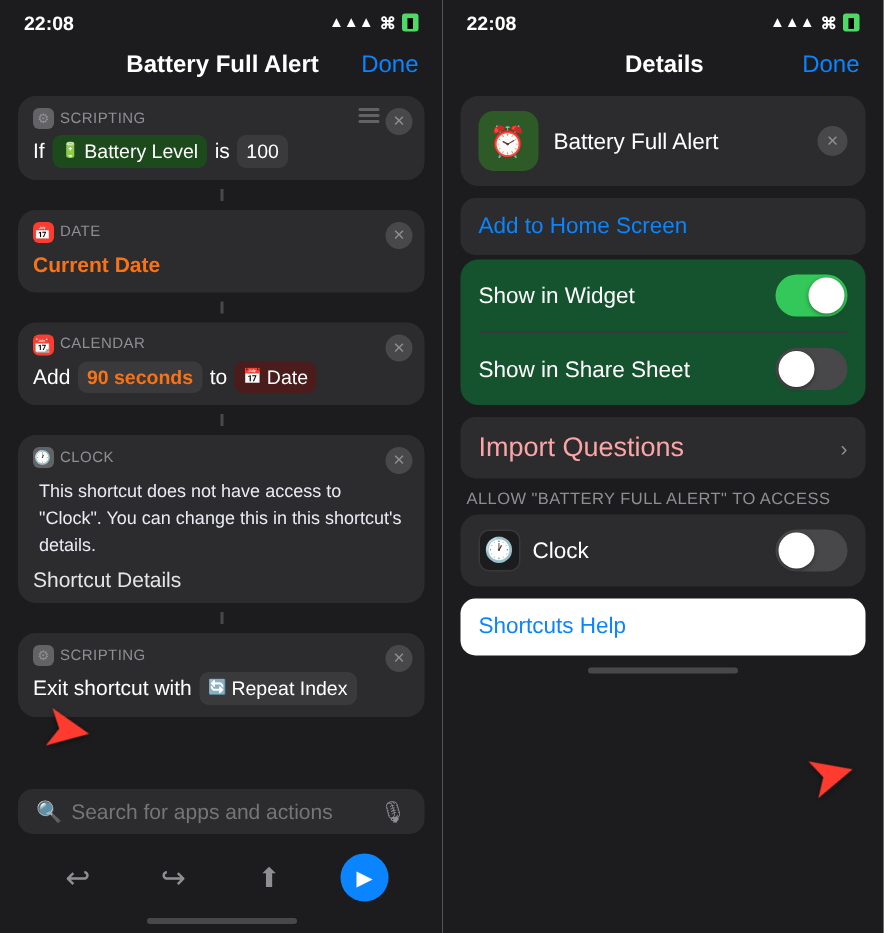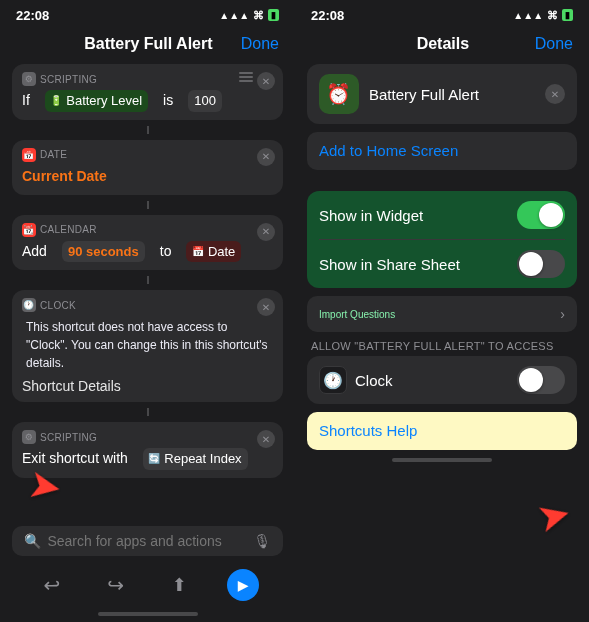--- a/index.html
+++ b/index.html
@@ -140,21 +140,21 @@
       height: 2px;
       background: #636366;
       border-radius: 1px;
     }
 
     .card-content {
       font-size: 14px;
       color: white;
       display: flex;
       align-items: center;
-      gap: 15px;
+      gap: 5px;
       flex-wrap: wrap;
       line-height: 1.5;
     }
     .card-content .keyword {
       color: #f97316;
       font-weight: 700;
     }
     .badge {
       background: #3a3a3c;
       border-radius: 6px;
@@ -282,21 +282,21 @@
       width: 20px; height: 20px;
       background: #48484a;
       border-radius: 50%;
       display: flex; align-items: center; justify-content: center;
       color: #8e8e93;
       font-size: 10px;
       cursor: pointer;
     }
 
     .add-home-btn {
-      margin: 0 12px 21px;
+      margin: 0 12px 3px;
       background: #2c2c2e;
       border-radius: 10px;
       padding: 10px 12px;
       cursor: pointer;
     }
     .add-home-text {
       color: #0a84ff;
       font-size: 15px;
     }
 
@@ -346,21 +346,21 @@
     .import-row {
       display: flex;
       justify-content: space-between;
       align-items: center;
       padding: 10px 12px;
       background: #2c2c2e;
       border-radius: 10px;
       margin: 0 12px 8px;
       cursor: pointer;
     }
-    .import-label { color: #86efac; font-size: 10px; }
+    .import-label { color: #fca5a5; font-size: 18px; }
     .chevron-right { color: #8e8e93; font-size: 14px; }
 
     .access-section-label {
       font-size: 11px;
       color: #8e8e93;
       letter-spacing: 0.3px;
       margin: 0 12px 4px;
       padding: 0 4px;
       text-transform: uppercase;
     }
@@ -385,21 +385,21 @@
       background: #1c1c1e;
       border-radius: 7px;
       display: flex; align-items: center; justify-content: center;
       font-size: 16px;
       border: 1px solid #38383a;
     }
     .access-label-text { color: white; font-size: 15px; }
 
     .shortcuts-help-btn {
       margin: 0 12px 8px;
-      background: #fef9c3;
+      background: #ffffff;
       border-radius: 10px;
       padding: 10px 12px;
       cursor: pointer;
     }
     .shortcuts-help-text {
       color: #0a84ff;
       font-size: 15px;
     }
 
     

